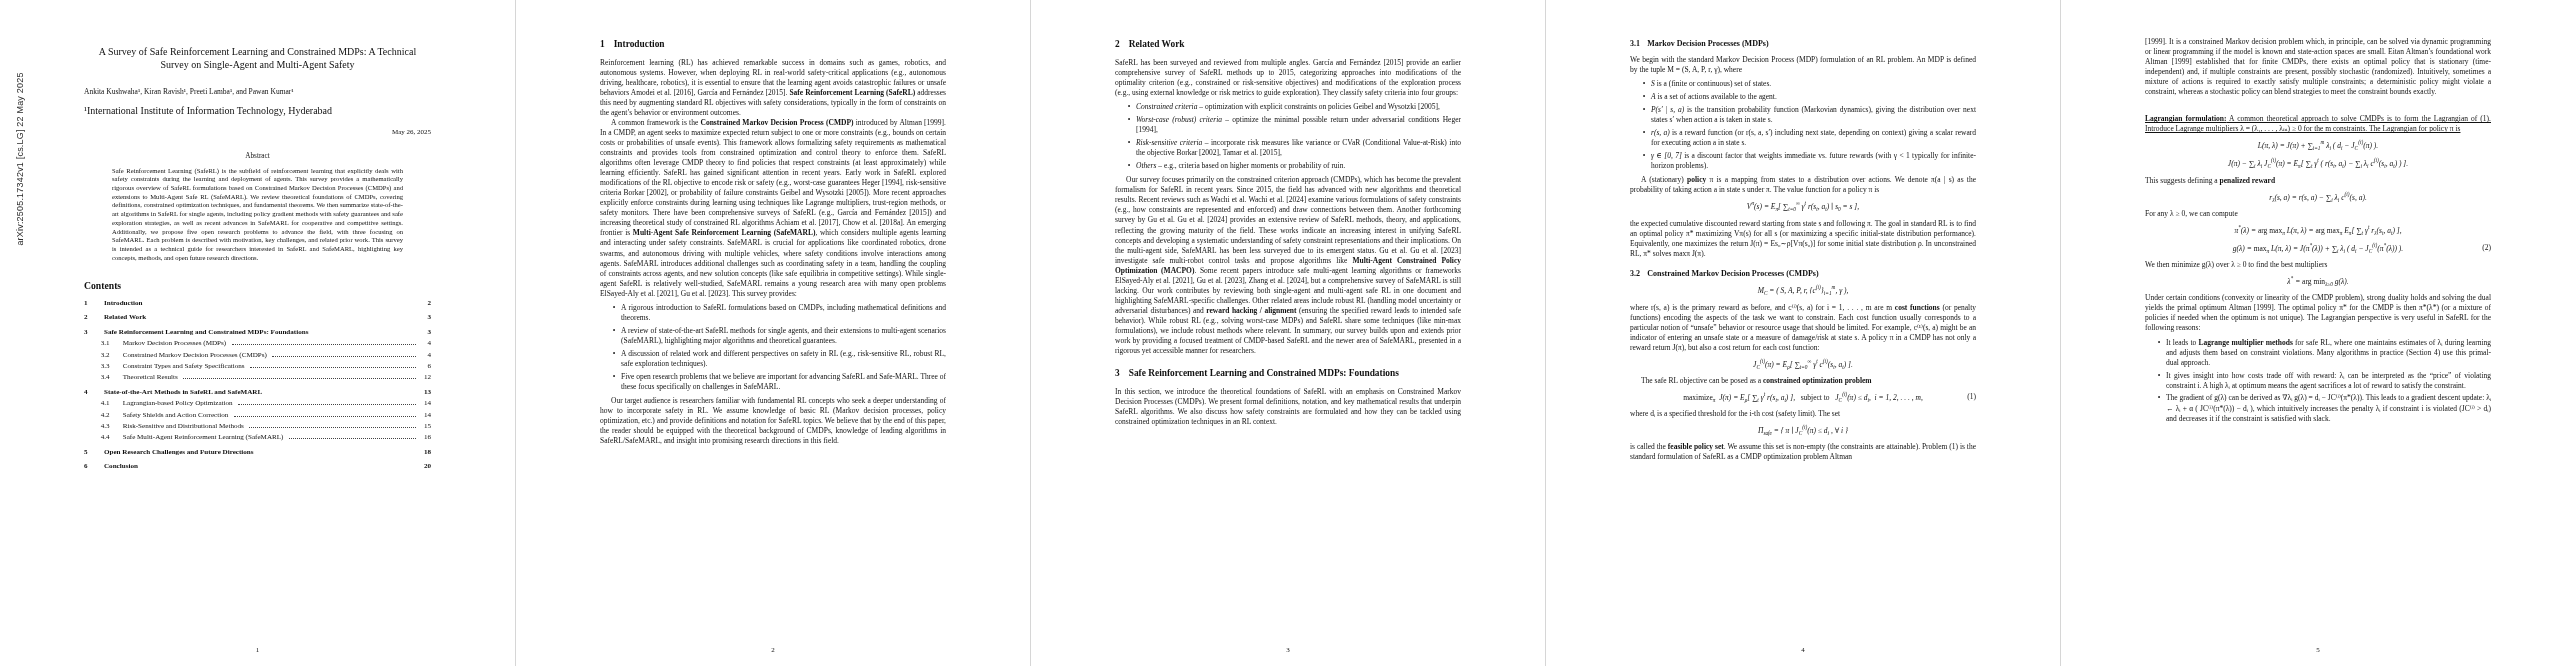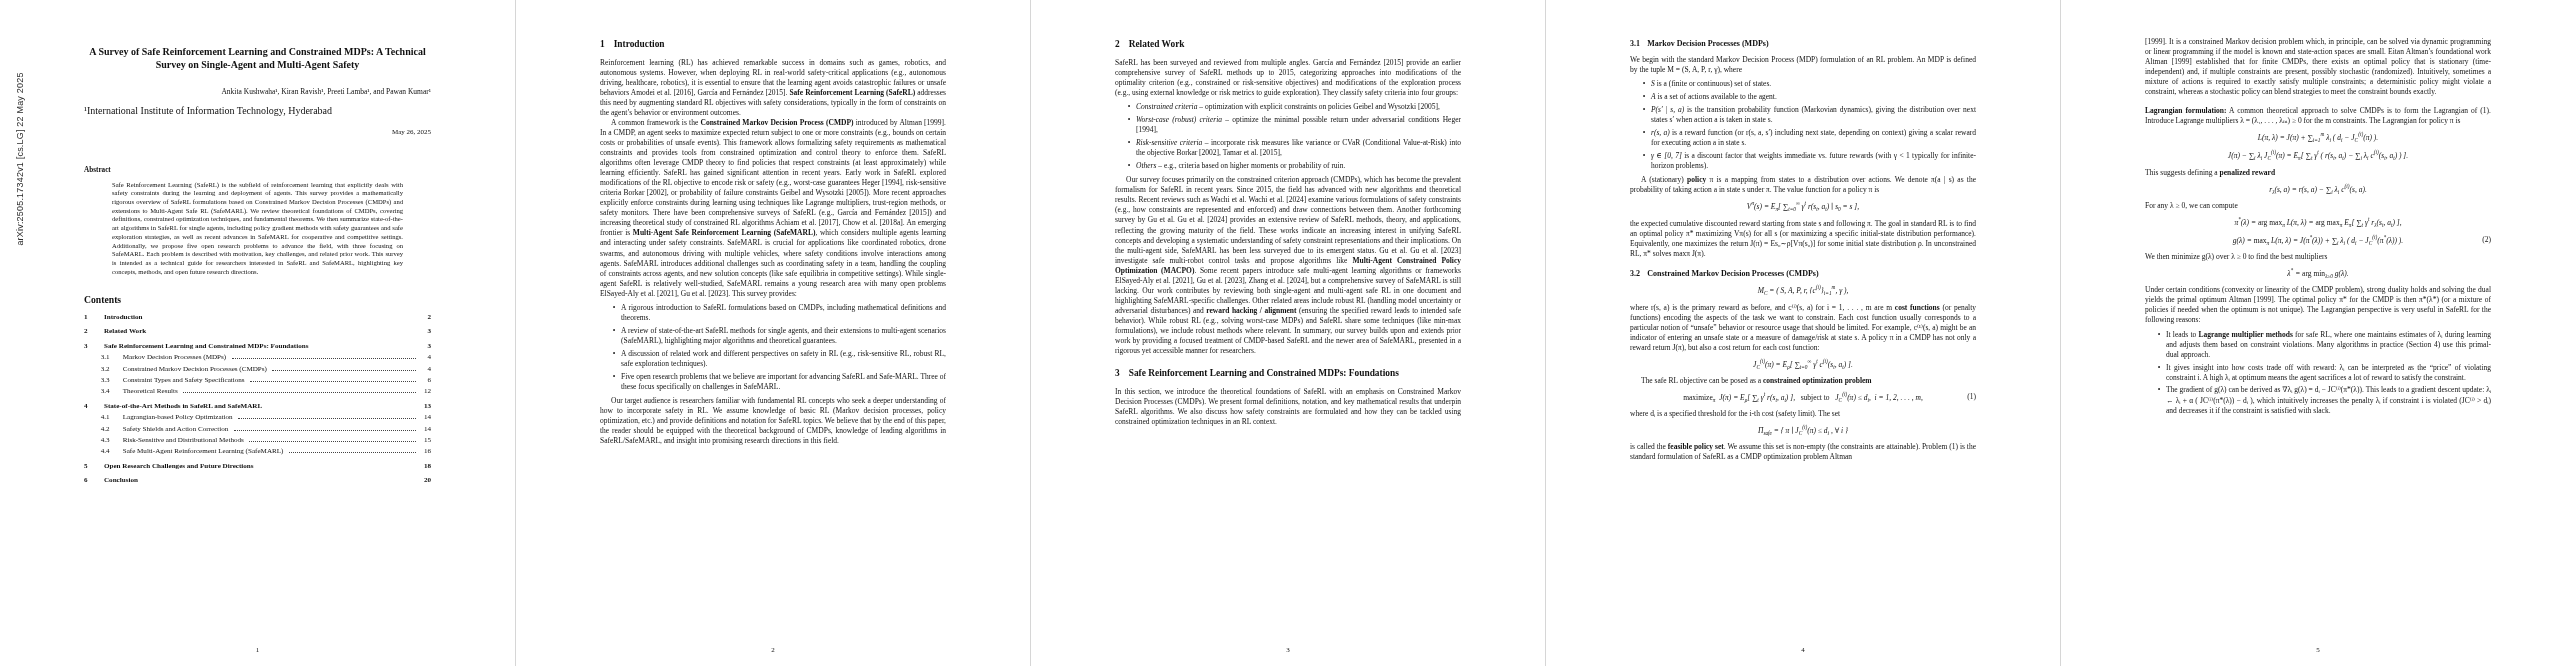--- a/index.html
+++ b/index.html
@@ -7,45 +7,45 @@
   body{background:#ffffff;font-family:"Liberation Serif","DejaVu Serif",serif;color:#111;}
   .strip{display:flex;width:2576px;height:667px;}
   .page{position:relative;flex:0 0 515px;width:515px;height:667px;background:#fff;overflow:hidden;}
   .page+.page{border-left:0.6px solid #d6d6d6;}
   .content{position:absolute;left:84px;right:84px;top:37px;font-size:7.5px;line-height:1.34;text-align:justify;}
   .pageno{position:absolute;bottom:13.3px;left:0;width:100%;text-align:center;font-size:7px;}
   
   .wm-anchor{position:absolute;left:20px;top:159px;width:0;height:0;display:flex;align-items:center;justify-content:center;}
   .wm{white-space:nowrap;transform:rotate(-90deg);font-family:"Liberation Sans","DejaVu Sans",sans-serif;font-size:9px;color:#2b2b2b;letter-spacing:0.2px;}
   
-  .title{text-align:center;font-weight:bold;font-size:10px;line-height:1.3;margin:7.8px auto 0;max-width:367px;}
-  .authors{text-align:right;font-size:7.5px;margin-top:16.7px;text-indent:0;}
+  .title{text-align:center;font-weight:normal;font-size:10px;line-height:1.3;margin:7.8px auto 0;max-width:367px;}
+  .authors{text-align:left;font-size:7.5px;margin-top:16.7px;text-indent:0;}
   .affiliation{text-align:left;font-size:10px;margin-top:6.7px;}
   .date{text-align:right;font-size:7px;margin-top:10px;}
-  .abs-head{text-align:left;font-weight:bold;font-size:7.2px;margin-top:29px;}
+  .abs-head{text-align:center;font-weight:normal;font-size:7.2px;margin-top:15px;}
   .abstract{font-size:6.6px;line-height:1.32;margin:5px auto 0;max-width:291px;text-align:justify;}
   .contents-head{font-size:9.7px;font-weight:bold;margin-top:16.7px;text-align:left;}
   .toc{margin-top:6.7px;font-size:7.1px;}
   .toc-row{display:flex;align-items:baseline;margin-top:1.9px;}
   .toc-row.l1{font-weight:bold;margin-top:5px;}
   .toc-row.l2{padding-left:16.7px;}
   .toc-num{flex:none;width:20px;}
   .toc-row.l2 .toc-num{width:22px;}
   .toc-title{flex:none;padding-right:2.2px;}
   .toc-dots{flex:1;margin:0 3.3px 1.7px 3.3px;border-bottom:0.8px dotted #444;}
   .toc-row.l1 .toc-dots{border-bottom:none;}
   .toc-page{flex:none;min-width:12.2px;text-align:right;}
   
   .sec{font-size:9.4px;font-weight:bold;margin:2.2px 0 6.7px;display:flex;gap:9px;text-align:left;line-height:1.25;}
   .sec.mid{margin-top:12.2px;}
   .subsec{font-size:8px;font-weight:bold;margin:10px 0 5px;display:flex;gap:7.2px;text-align:left;}
   .subsec.first{margin-top:2.2px;}
   .para{margin:0;}
   .ind{text-indent:11px;}
-  .gap{margin-top:9px;}
+  .gap{margin-top:17px;text-decoration:underline;}
   .defbox{background:#e9e9e9;padding:4.4px 6.7px;margin:6.1px 0;font-style:italic;text-align:justify;}
   .def-label{font-style:normal;font-weight:bold;padding-right:2.2px;}
   ul.bullets{list-style:none;margin:4.4px 0;padding-left:21px;}
   ul.bullets li{position:relative;margin:2.8px 0;text-align:justify;}
   ul.bullets li::before{content:"\2022";position:absolute;left:-8.3px;}
   .lead{font-style:italic;}
   .eqrow{display:flex;align-items:center;margin:5px 0;}
   .eqpad{flex:none;width:19px;}
   .eq{flex:1;text-align:center;font-style:italic;font-size:7.5px;}
   .eq sub,.eq sup{font-size:5.3px;}

